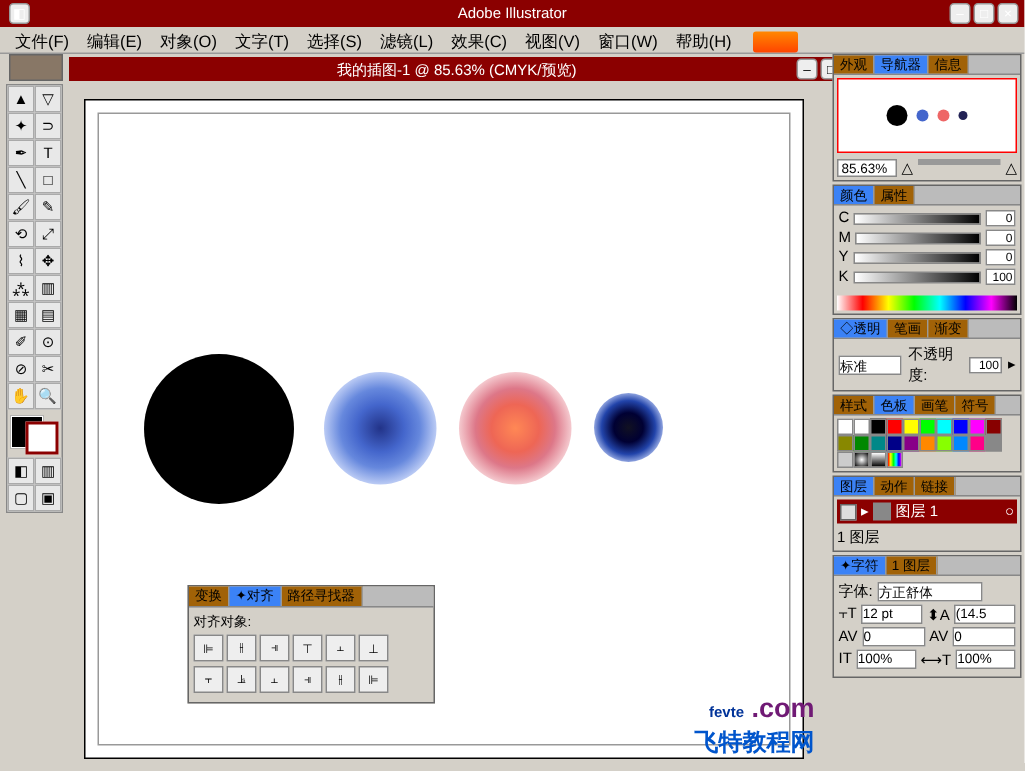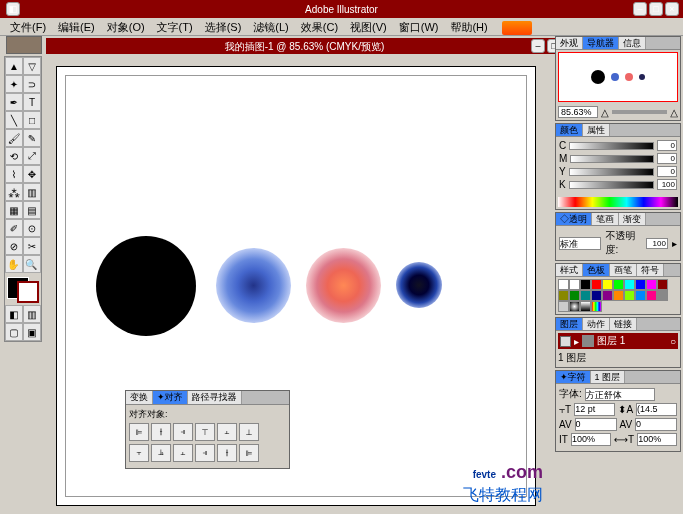--- a/index.html
+++ b/index.html
@@ -23,31 +23,31 @@
 .artboard{background:#fff;border:1px solid #000;position:absolute;left:10px;top:10px;width:480px;height:440px}
 .artboard-inner{position:absolute;left:8px;top:8px;right:8px;bottom:8px;border:1px solid #999}
 .circle{border-radius:50%;position:absolute}
 .c1{width:100px;height:100px;background:#000;left:30px;top:160px}
 .c2{width:75px;height:75px;left:150px;top:172px;background:radial-gradient(circle,#223388 0%,#4466cc 30%,#6688dd 50%,rgba(180,200,255,.4) 80%,rgba(255,255,255,0) 100%)}
 .c3{width:75px;height:75px;left:240px;top:172px;background:radial-gradient(circle,#ff8855 0%,#ee6655 30%,#dd7788 50%,rgba(255,200,200,.3) 80%,rgba(255,255,255,0) 100%)}
 .c4{width:46px;height:46px;left:330px;top:186px;background:radial-gradient(circle,#112 0%,#000033 30%,#2244aa 55%,rgba(100,140,255,.3) 80%,rgba(255,255,255,0) 100%)}
 .align-panel{position:absolute;left:125px;top:390px;width:165px;background:#d4d0c8;border:1px solid #666;z-index:5}
 .panel-tabs{background:#bbb;display:flex;height:14px;border-bottom:1px solid #888}
 .ptab{padding:0 4px;font-size:9px;border-right:1px solid #999;background:#3b82f6}
-.ptab.inactive{background:#e5e5e5}
+.ptab.inactive{background:#a16207}
 .panel-body{padding:3px}
 .panel-label{font-size:9px;margin-bottom:2px}
 .btnrow{display:flex;gap:2px;margin-bottom:3px}
 .ibtn{width:20px;height:18px;border:1px solid #888;background:#eee;font-size:8px;display:flex;align-items:center;justify-content:center}
 .right-panels{position:absolute;right:2px;top:36px;width:126px}
 .rpanel{background:#d4d0c8;border:1px solid #666;margin-bottom:2px}
 .rpanel .panel-tabs{height:13px}
 .nav-preview{height:50px;background:#fff;margin:2px;border:1px solid #f00;display:flex;align-items:center;justify-content:center;gap:6px}
 .nav-dot{width:14px;height:14px;border-radius:50%}
-.zoom-row{display:flex;align-items:center;padding:2px;font-size:9px;gap:3px}
+.zoom-row{display:flex;padding:2px;font-size:9px;gap:3px}
 .zinput{width:40px;height:12px;border:1px solid #888;font-size:9px;padding:0 2px;background:#fff}
 .color-panel{padding:3px}
 .slider-row{display:flex;align-items:center;gap:3px;margin-bottom:2px;font-size:9px}
 .slider{flex:1;height:8px;background:linear-gradient(to right,#fff,#000);border:1px solid #888}
 .sval{width:20px;height:11px;border:1px solid #888;background:#fff;font-size:8px;text-align:right;padding-right:1px}
 .spectrum{height:10px;background:linear-gradient(to right,#fff,#f00,#ff0,#0f0,#0ff,#00f,#f0f,#000);margin:2px}
 .trans-panel{padding:3px;font-size:9px}
 .trans-row{display:flex;gap:4px;align-items:center}
 .sel{width:50px;height:13px;border:1px solid #888;background:#fff;font-size:9px}
 .swatches-grid{display:flex;flex-wrap:wrap;padding:2px;gap:0}
@@ -55,21 +55,21 @@
 .layers-body{padding:2px;font-size:9px}
 .layer-row{display:flex;align-items:center;gap:3px;background:#8b0000;color:#fff;padding:1px 2px}
 .eye{width:11px;height:11px;background:#ddd;border:1px solid #666}
 .type-panel{padding:3px;font-size:9px}
 .type-row{display:flex;gap:3px;align-items:center;margin-bottom:2px}
 .tinput{width:53px;height:13px;border:1px solid #888;background:#fff;font-size:9px}
 .watermark{position:absolute;right:140px;bottom:30px;font-size:22px;font-weight:bold;color:#003399}
 .watermark .fe{color:#003399}
 .watermark .vte{color:#003399}
 .watermark .com{color:#701a75;font-size:18px}
-.watermark2{position:absolute;right:140px;bottom:8px;font-size:16px;font-weight:normal;color:#0055cc}
+.watermark2{position:absolute;right:140px;bottom:8px;font-size:16px;font-weight:bold;color:#0055cc}
 .profile{position:absolute;left:6px;top:36px;width:36px;height:18px;background:#876;border:1px solid #666}
 </style>
 </head>
 <body>
 
 <div class="titlebar">
   <span class="winbtn">◧</span>
   <span class="title">Adobe Illustrator</span>
   <span class="spacer"></span>
   <span class="winbtn">–</span>

